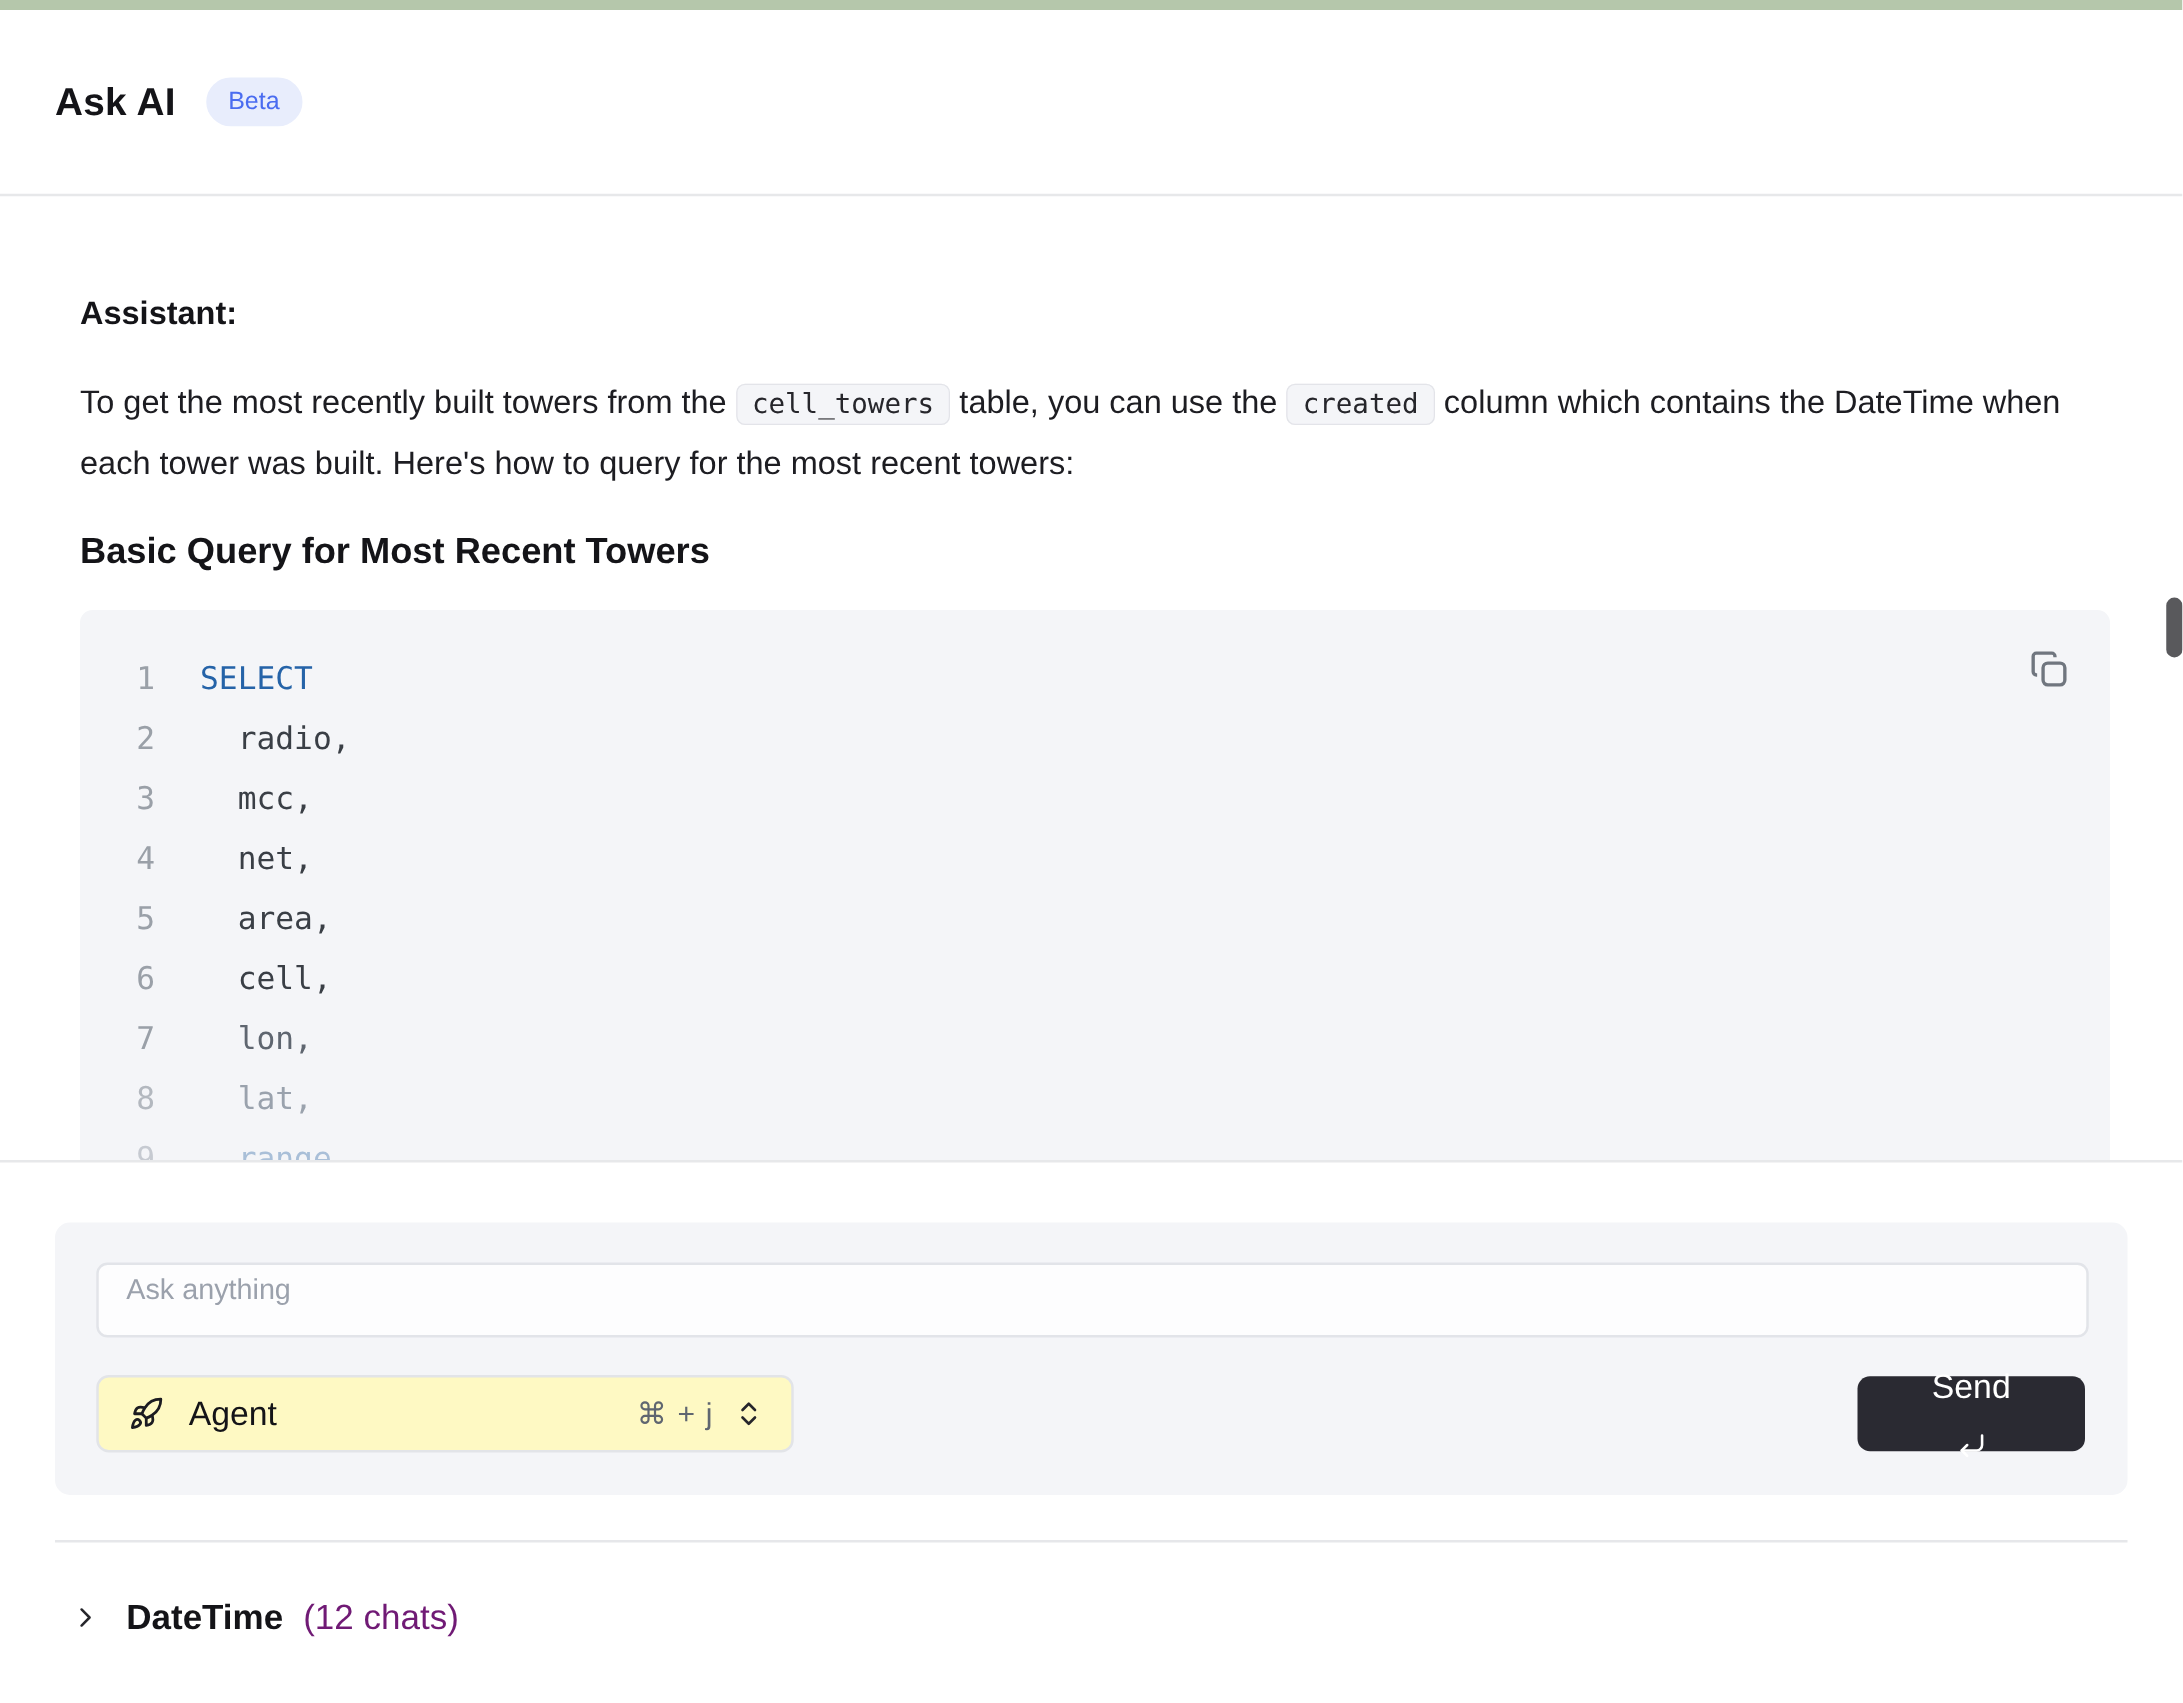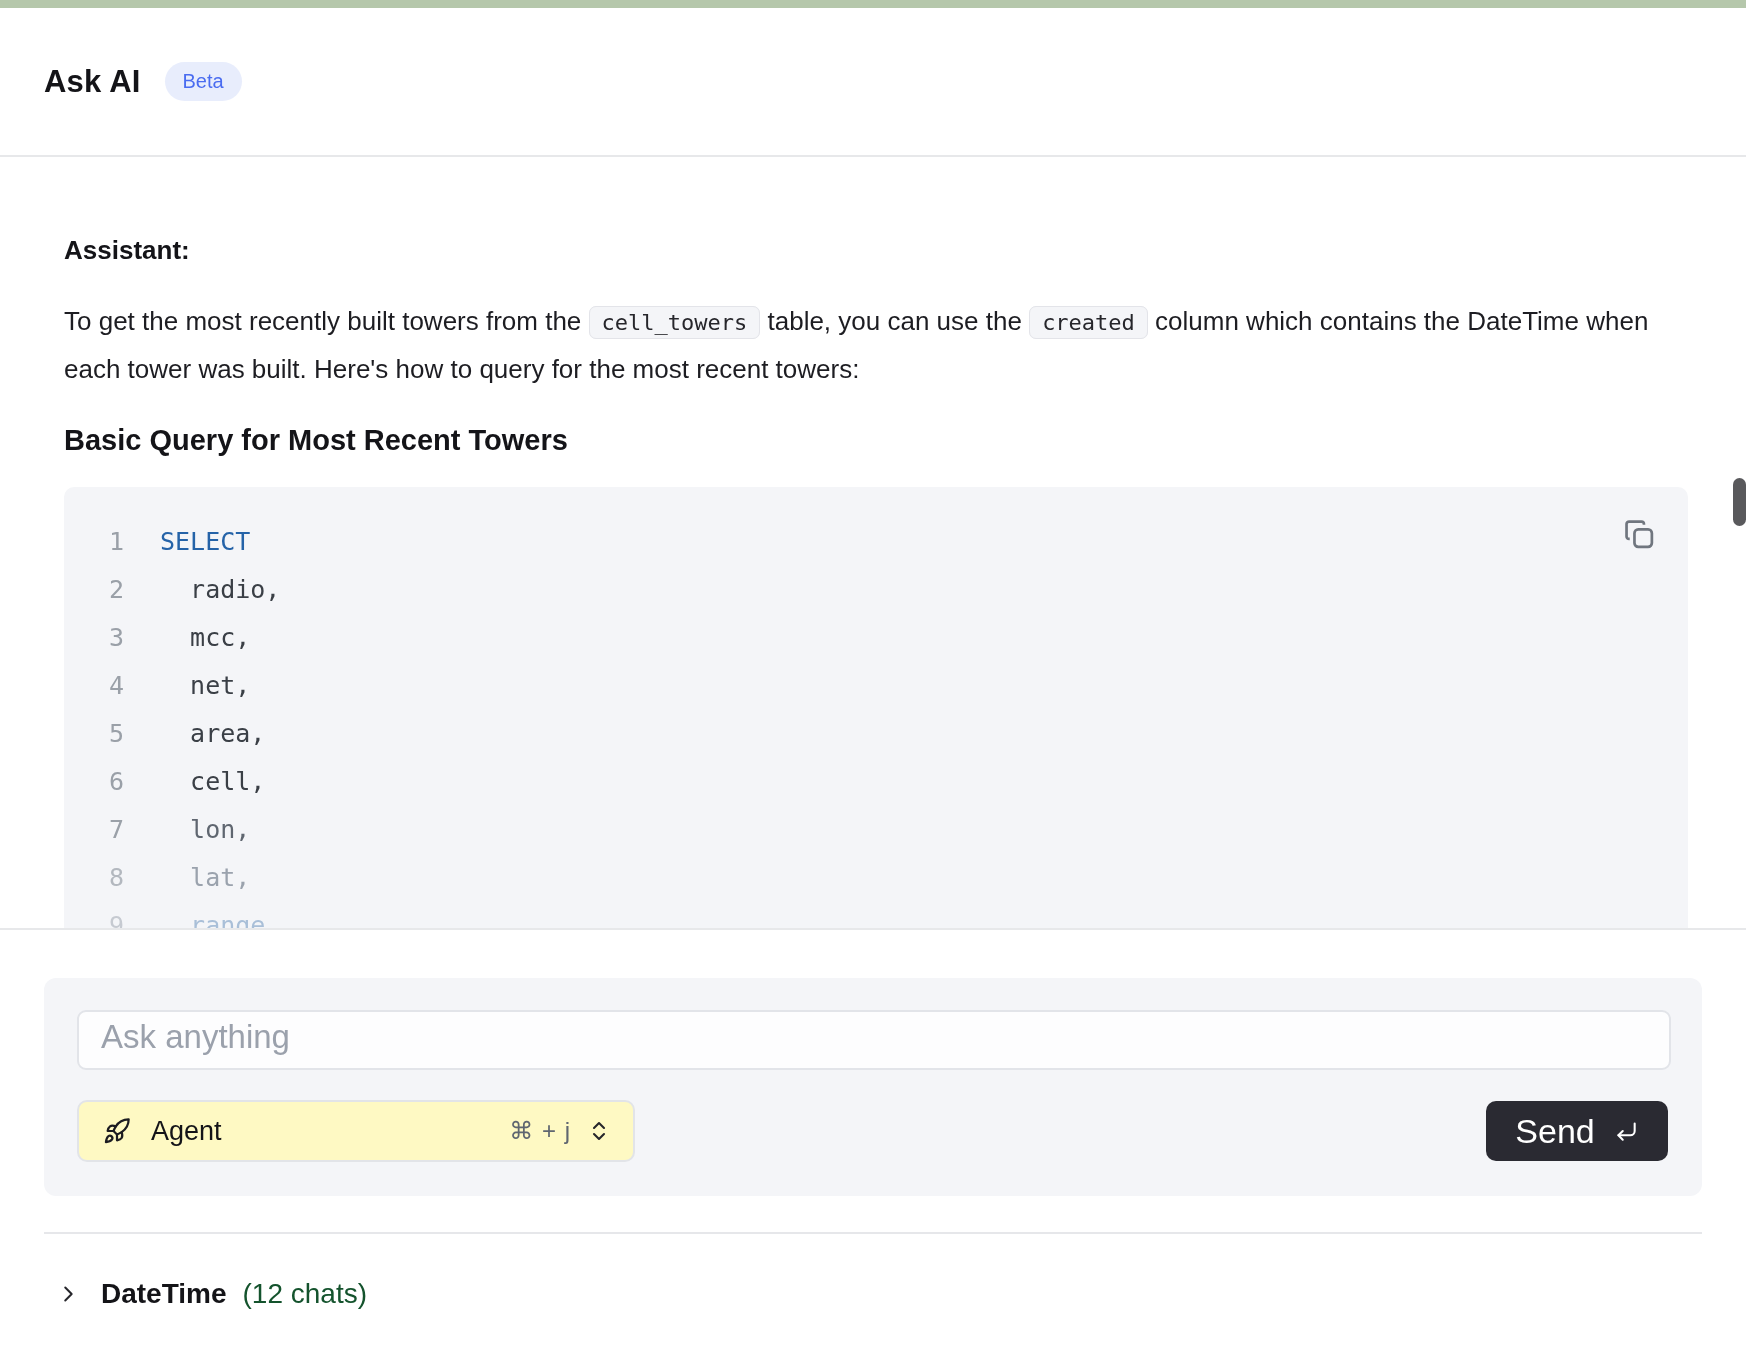--- a/index.html
+++ b/index.html
@@ -48,40 +48,40 @@
   .tone-dim3 .line-code { color:#a9bfd8; }
   .tone-dim3 .line-num { color:#c6cad1; }
   .copy-btn { position:absolute; top:26px; right:26px; width:44px; height:44px;
               background:none; border:none; cursor:pointer; color:#70767f;
               display:flex; align-items:center; justify-content:center; }
 
   
   .composer { margin:48px 44px 0 44px; width:1658px; height:218px; background:#f4f5f8;
               border-radius:12px; padding:32px 32px 0 33px; }
   .ask-input { display:block; width:1594px; height:60px; resize:none; background:#fdfdfe;
-               border:2px solid #e2e4e9; border-radius:9px; font-size:33px; color:#1d1d22;
+               border:2px solid #e2e4e9; border-radius:9px; font-size:23px; color:#1d1d22;
                padding:6px 22px; font-family:"Liberation Sans", sans-serif; outline:none; }
   .ask-input::placeholder { color:#9ba1ac; }
   .composer-row { margin-top:30px; display:flex; align-items:center; }
   .agent-select { width:558px; height:62px; background:#fef9c3; border:2px solid #e2e4e8;
                   border-radius:10px; display:flex; align-items:center; padding:0 22px 0 24px;
                   cursor:pointer; }
   .agent-label { margin-left:20px; font-size:27px; color:#141418; }
   .agent-right { margin-left:auto; display:flex; align-items:center; gap:16px; }
   .shortcut { font-size:24px; color:#5f6670; letter-spacing:1px; }
   .send-btn { margin-left:auto; width:182px; height:60px; background:#2a2a32; color:#fff;
-              border:none; border-radius:10px; font-size:34px; cursor:pointer;
+              border:none; border-radius:10px; font-size:27px; cursor:pointer;
               display:flex; align-items:center; justify-content:center; gap:18px;
-              font-family:"Liberation Sans", sans-serif; margin-right:2px; }
+              font-family:"Liberation Sans", sans-serif; margin-right:2px;flex-direction:column; }
 
   
   .history-divider { margin:36px 44px 0 44px; border-top:2px solid #e6e7ea; }
   .history-row { margin:44px 0 0 57px; display:flex; align-items:center; cursor:pointer; }
   .history-label { margin-left:22px; font-size:28px; font-weight:600; color:#141418; }
-  .history-count { margin-left:16px; font-size:28px; color:#14532d; font-weight:400; }
+  .history-count { margin-left:16px; font-size:28px; color:#701a75; font-weight:400; }
 
   
   .scroll-thumb { position:absolute; right:0; top:478px; width:13px; height:48px;
                   background:#59595c; border-radius:7px; }
 
   svg { display:block; }
 </style>
 </head>
 <body>
 

